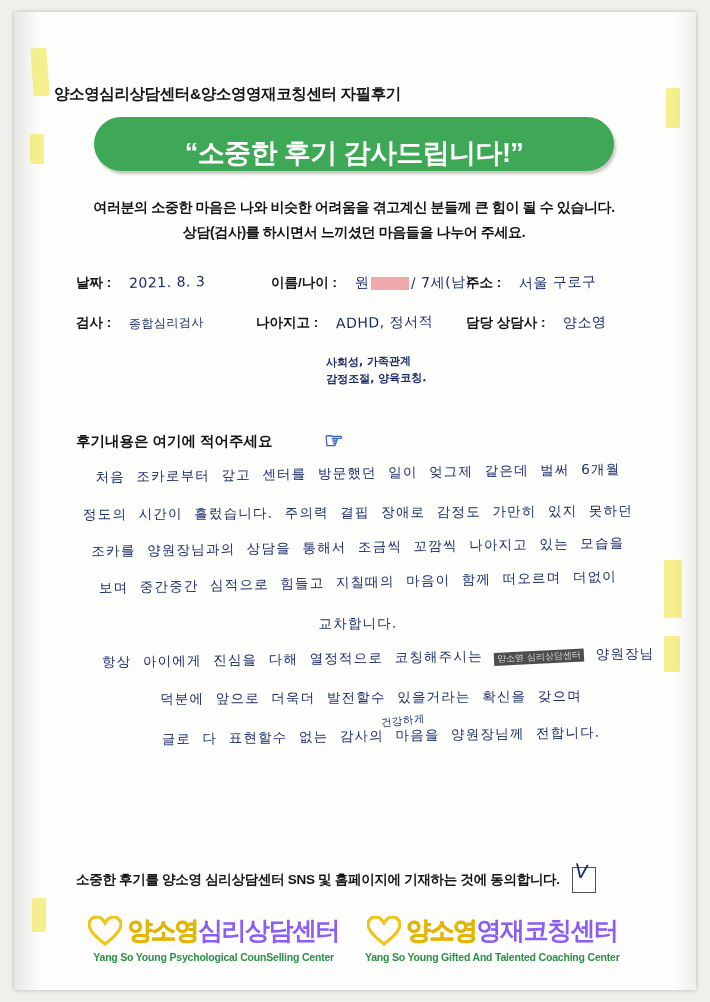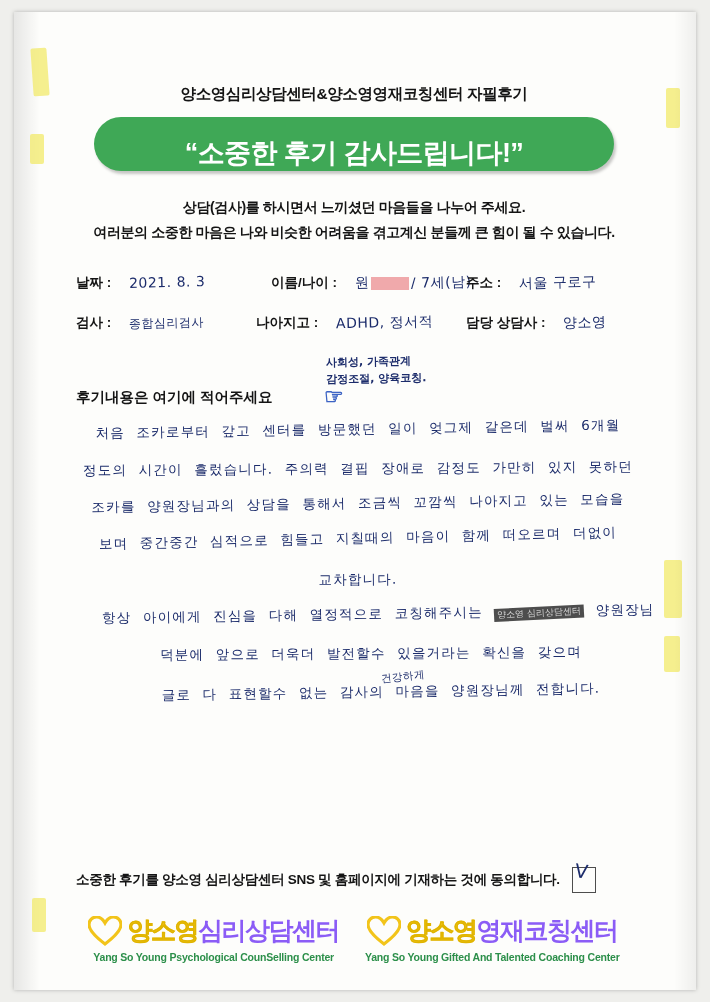--- a/index.html
+++ b/index.html
@@ -59,21 +59,20 @@
   .content {
     position: absolute;
     left: 40px;
     top: 0;
     width: 600px;
     height: 978px;
   }
 
   .doc-title {
     margin-top: 72px;
-    text-align: center;
     font-size: 15.5px;
     font-weight: bold;
     color: #141414;
     letter-spacing: -0.4px;
   }
 
   .banner {
     margin: 12px auto 0 auto;
     width: 520px;
     height: 54px;
@@ -150,21 +149,21 @@
     font-family: "DejaVu Sans", sans-serif;
     color: #1c2c6b;
     font-size: 11px;
     line-height: 1.5;
     transform: rotate(-1deg);
     white-space: nowrap;
   }
 
   .section-label {
     position: relative;
-    margin-top: 56px;
+    margin-top: 100px;
     padding: 0 22px;
     font-size: 14.5px;
     font-weight: bold;
     color: #141414;
   }
   .pointer {
     position: absolute;
     left: 270px;
     top: -4px;
     font-size: 22px;
@@ -303,22 +302,22 @@
 
     <div class="content">
 
       <div class="doc-title">양소영심리상담센터&amp;양소영영재코칭센터 자필후기</div>
 
       <div class="banner">
         <span class="banner-text">“소중한 후기 감사드립니다!”</span>
       </div>
 
       <div class="intro">
+        <div>여러분의 소중한 마음은 나와 비슷한 어려움을 겪고계신 분들께 큰 힘이 될 수 있습니다.</div>
         <div>상담(검사)를 하시면서 느끼셨던 마음들을 나누어 주세요.</div>
-        <div>여러분의 소중한 마음은 나와 비슷한 어려움을 겪고계신 분들께 큰 힘이 될 수 있습니다.</div>
       </div>
 
       <div class="form">
         <div class="form-row" style="height:22px;">
           <span class="f-date">
             <span class="lbl">날짜 :</span>
             <span class="gap-sm"></span>
             <span class="hand">2021. 8. 3</span>
           </span>
           <span class="f-name">

